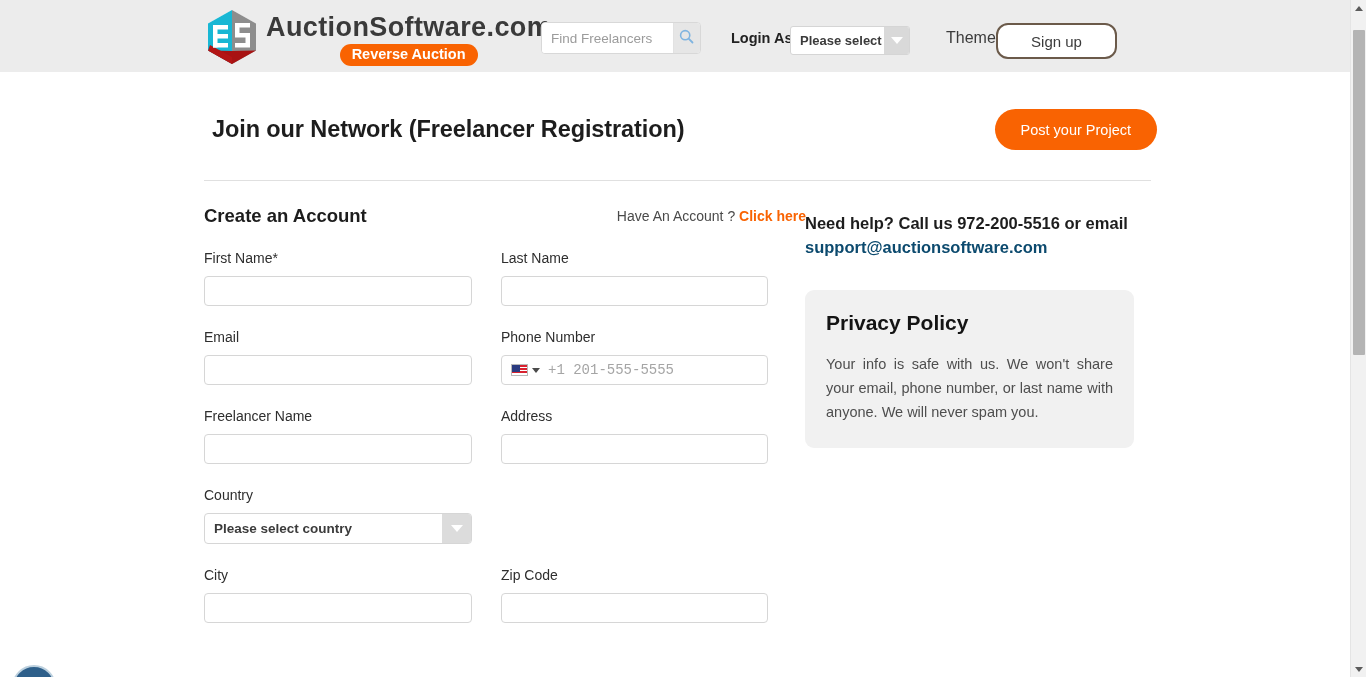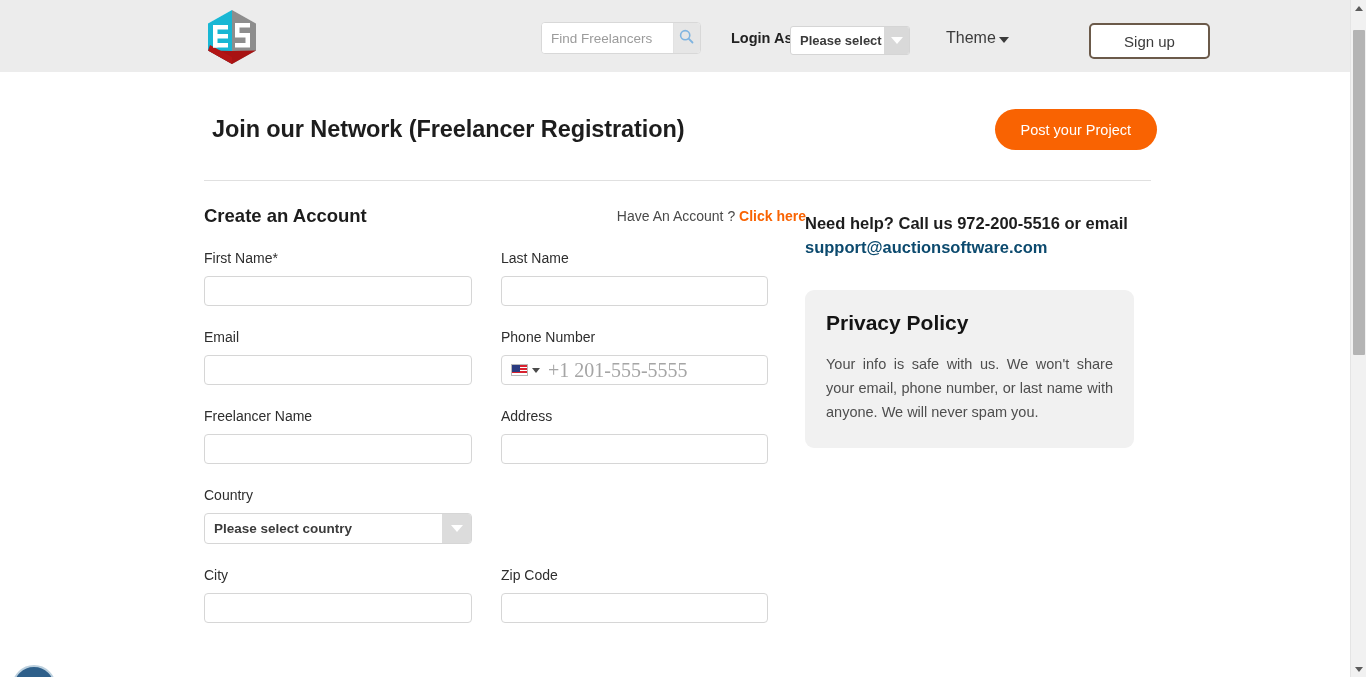--- a/index.html
+++ b/index.html
@@ -159,29 +159,29 @@
   .caret-down-dark {
     width: 0; height: 0;
     border-left: 5px solid transparent;
     border-right: 5px solid transparent;
     border-top: 6px solid #3b3b3b;
     margin-top: 4px;
   }
 
   .signup-btn {
     position: absolute;
-    left: 1089px; top: 23px;
+    left: 996px; top: 23px;
     width: 121px; height: 36px;
     background: #fff;
     border: 2px solid #6b5a4a;
     color: #3b3b3b;
     font-size: 15px;
     font-family: "Liberation Sans", sans-serif;
     cursor: pointer;
-    border-radius: 5px;
+    border-radius: 12px;
   }
 
   
   .page {
     position: relative;
     width: 1350px;
     background: #fff;
   }
   .container {
     position: relative;
@@ -322,22 +322,22 @@
   }
   .caret-flag {
     width: 0; height: 0;
     border-left: 4px solid transparent;
     border-right: 4px solid transparent;
     border-top: 5px solid #4a4a4a;
   }
   .phone-input {
     flex: 1;
     border: 0; outline: 0;
-    font-size: 20px;
-    font-family: Liberation Serif, serif;
+    font-size: 14px;
+    font-family: Liberation Mono, monospace;
     color: #333;
     background: transparent;
     padding: 0 4px 0 2px;
     min-width: 0;
   }
   .phone-input::placeholder { color: #a5a5a5; }
 
   
   .country-select {
     width: 268px; height: 31px;
@@ -474,20 +474,26 @@
           </g>
 
           <g fill="#ffffff">
             <rect x="31" y="15" width="15" height="4.5"></rect>
             <rect x="31" y="15" width="4.5" height="12"></rect>
             <rect x="31" y="25" width="15" height="4.5"></rect>
             <rect x="41.5" y="25" width="4.5" height="13"></rect>
             <rect x="31" y="35" width="15" height="4.5"></rect>
           </g>
         </svg>
+      </div>
+      <div class="brand-text-wrap">
+        <div class="brand-name">
+          <span>AuctionSoftware</span><span class="dotcom">.com</span>
+        </div>
+        <div class="badge-reverse">Reverse Auction</div>
       </div>
     </div>
 
     <div class="search-group">
       <input class="search-input" type="text" placeholder="Find Freelancers" style="">
       <button class="search-btn">
         <span>
           <svg width="15" height="15" viewBox="0 0 16 16">
             <circle cx="6.6" cy="6.6" r="4.9" fill="none" stroke="#7fb4e0" stroke-width="1.7"></circle>
             <line x1="10.3" y1="10.3" x2="14.4" y2="14.4" stroke="#7fb4e0" stroke-width="1.9" stroke-linecap="round"></line>

